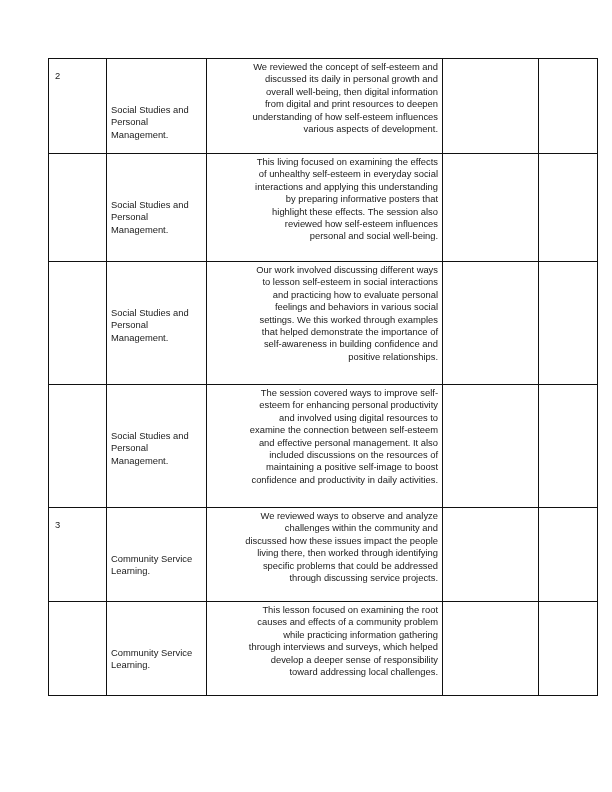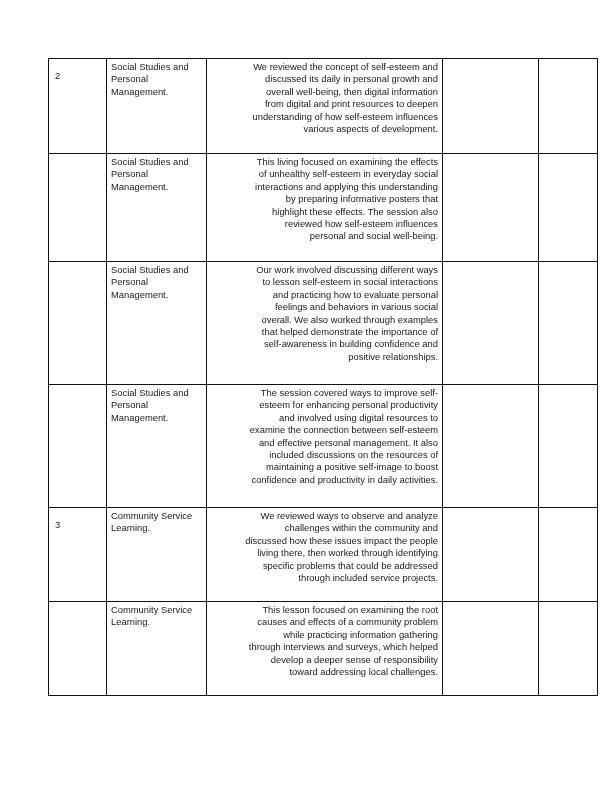--- a/index.html
+++ b/index.html
@@ -17,21 +17,21 @@
     padding: 0;
     font-size: 9.4px;
     line-height: 12.4px;
   }
   td.c-week { width: 57px; }
   td.c-subject { width: 99px; }
   td.c-desc { width: 235px; }
   td.c-e1 { width: 95px; }
   td.c-e2 { width: 58px; }
   .week-num { display: block; padding: 11px 0 0 6px; }
-  .subject { display: block; padding: 2px 4px 0 4px; }
+  .subject { display: block; padding: 2px 4px 0 4px; margin-top: 43px; }
   .desc { display: block; padding: 2px 4px 0 23px; text-align: right; }
 </style>
 </head>
 <body>
 
 <div class="page">
   <table class="lesson-table">
     <tbody id="tbody">
         <tr style="height: 95px;">
           <td class="c-week">
@@ -92,21 +92,21 @@
               <div>Personal</div>
               <div>Management.</div>
             </div>
           </td>
           <td class="c-desc">
             <div class="desc">
               <div>Our work involved discussing different ways</div>
               <div>to lesson self-esteem in social interactions</div>
               <div>and practicing how to evaluate personal</div>
               <div>feelings and behaviors in various social</div>
-              <div>overall. We also worked through examples</div>
+              <div>settings. We this worked through examples</div>
               <div>that helped demonstrate the importance of</div>
               <div>self-awareness in building confidence and</div>
               <div>positive relationships.</div>
             </div>
           </td>
           <td class="c-e1"></td>
           <td class="c-e2"></td>
         </tr>
         <tr style="height: 123px;">
           <td class="c-week">
@@ -144,21 +144,21 @@
               <div>Learning.</div>
             </div>
           </td>
           <td class="c-desc">
             <div class="desc">
               <div>We reviewed ways to observe and analyze</div>
               <div>challenges within the community and</div>
               <div>discussed how these issues impact the people</div>
               <div>living there, then worked through identifying</div>
               <div>specific problems that could be addressed</div>
-              <div>through included service projects.</div>
+              <div>through discussing service projects.</div>
             </div>
           </td>
           <td class="c-e1"></td>
           <td class="c-e2"></td>
         </tr>
         <tr style="height: 94px;">
           <td class="c-week">
             <span class="week-num"></span>
           </td>
           <td class="c-subject">

